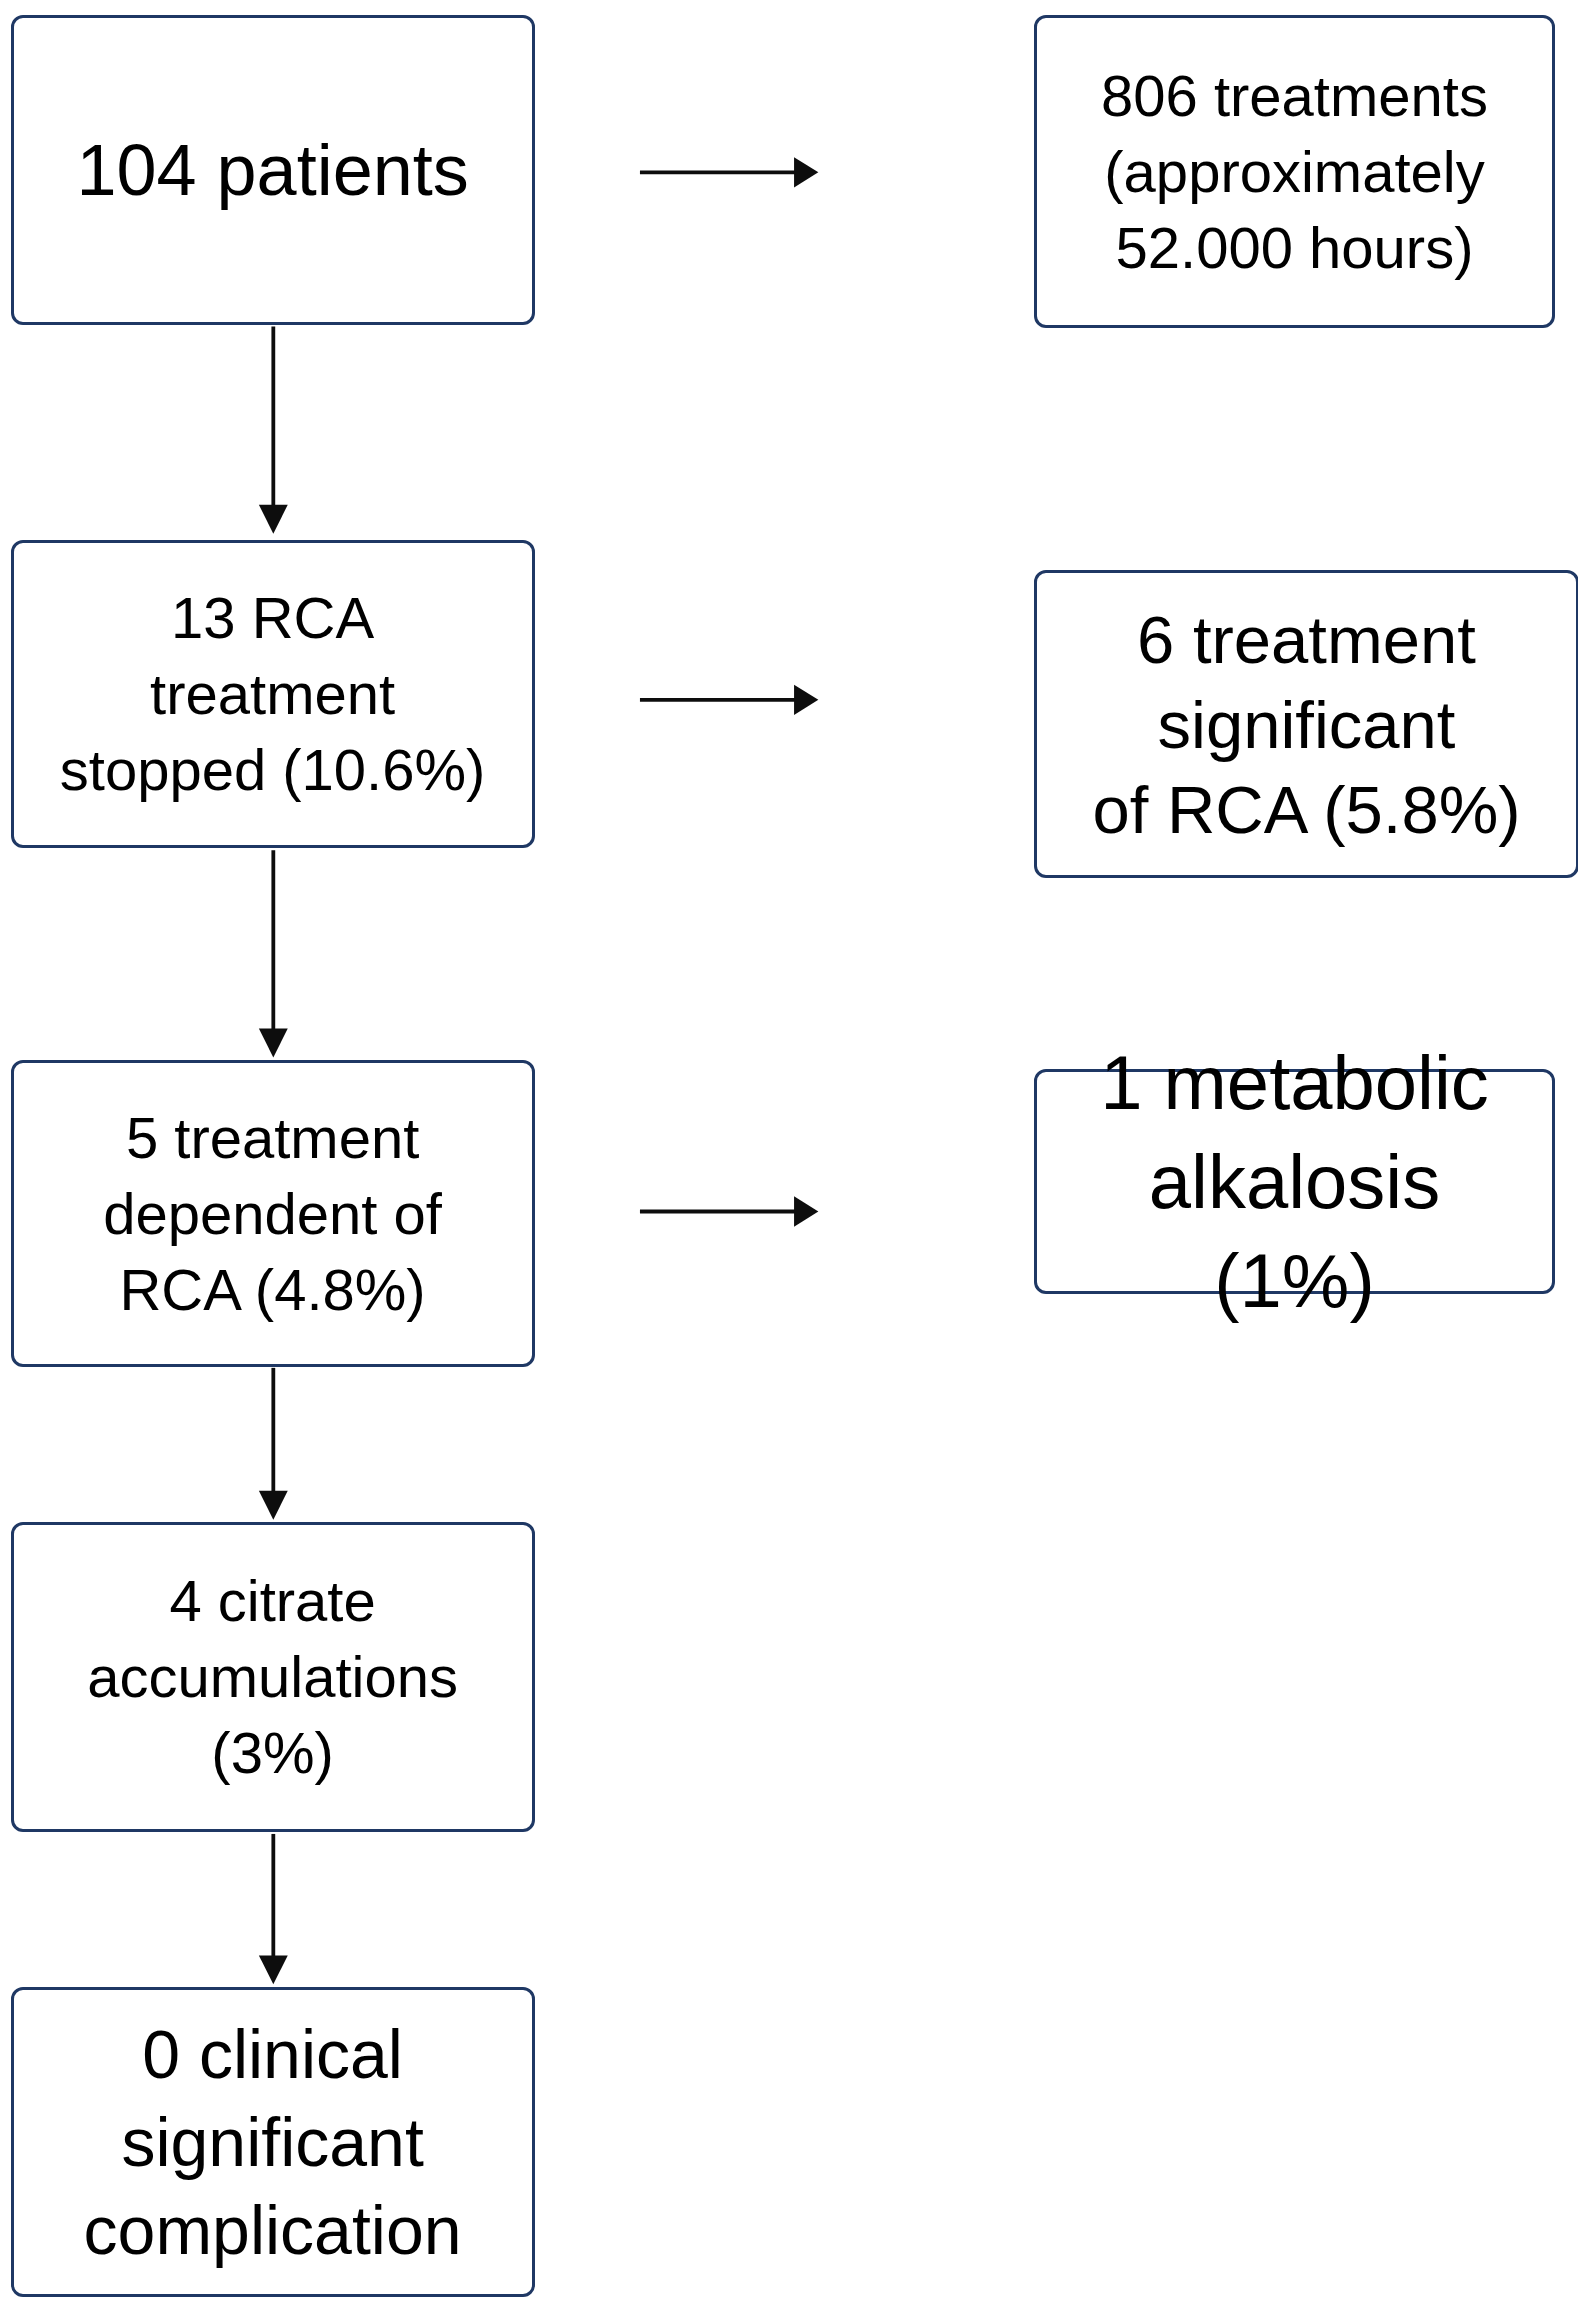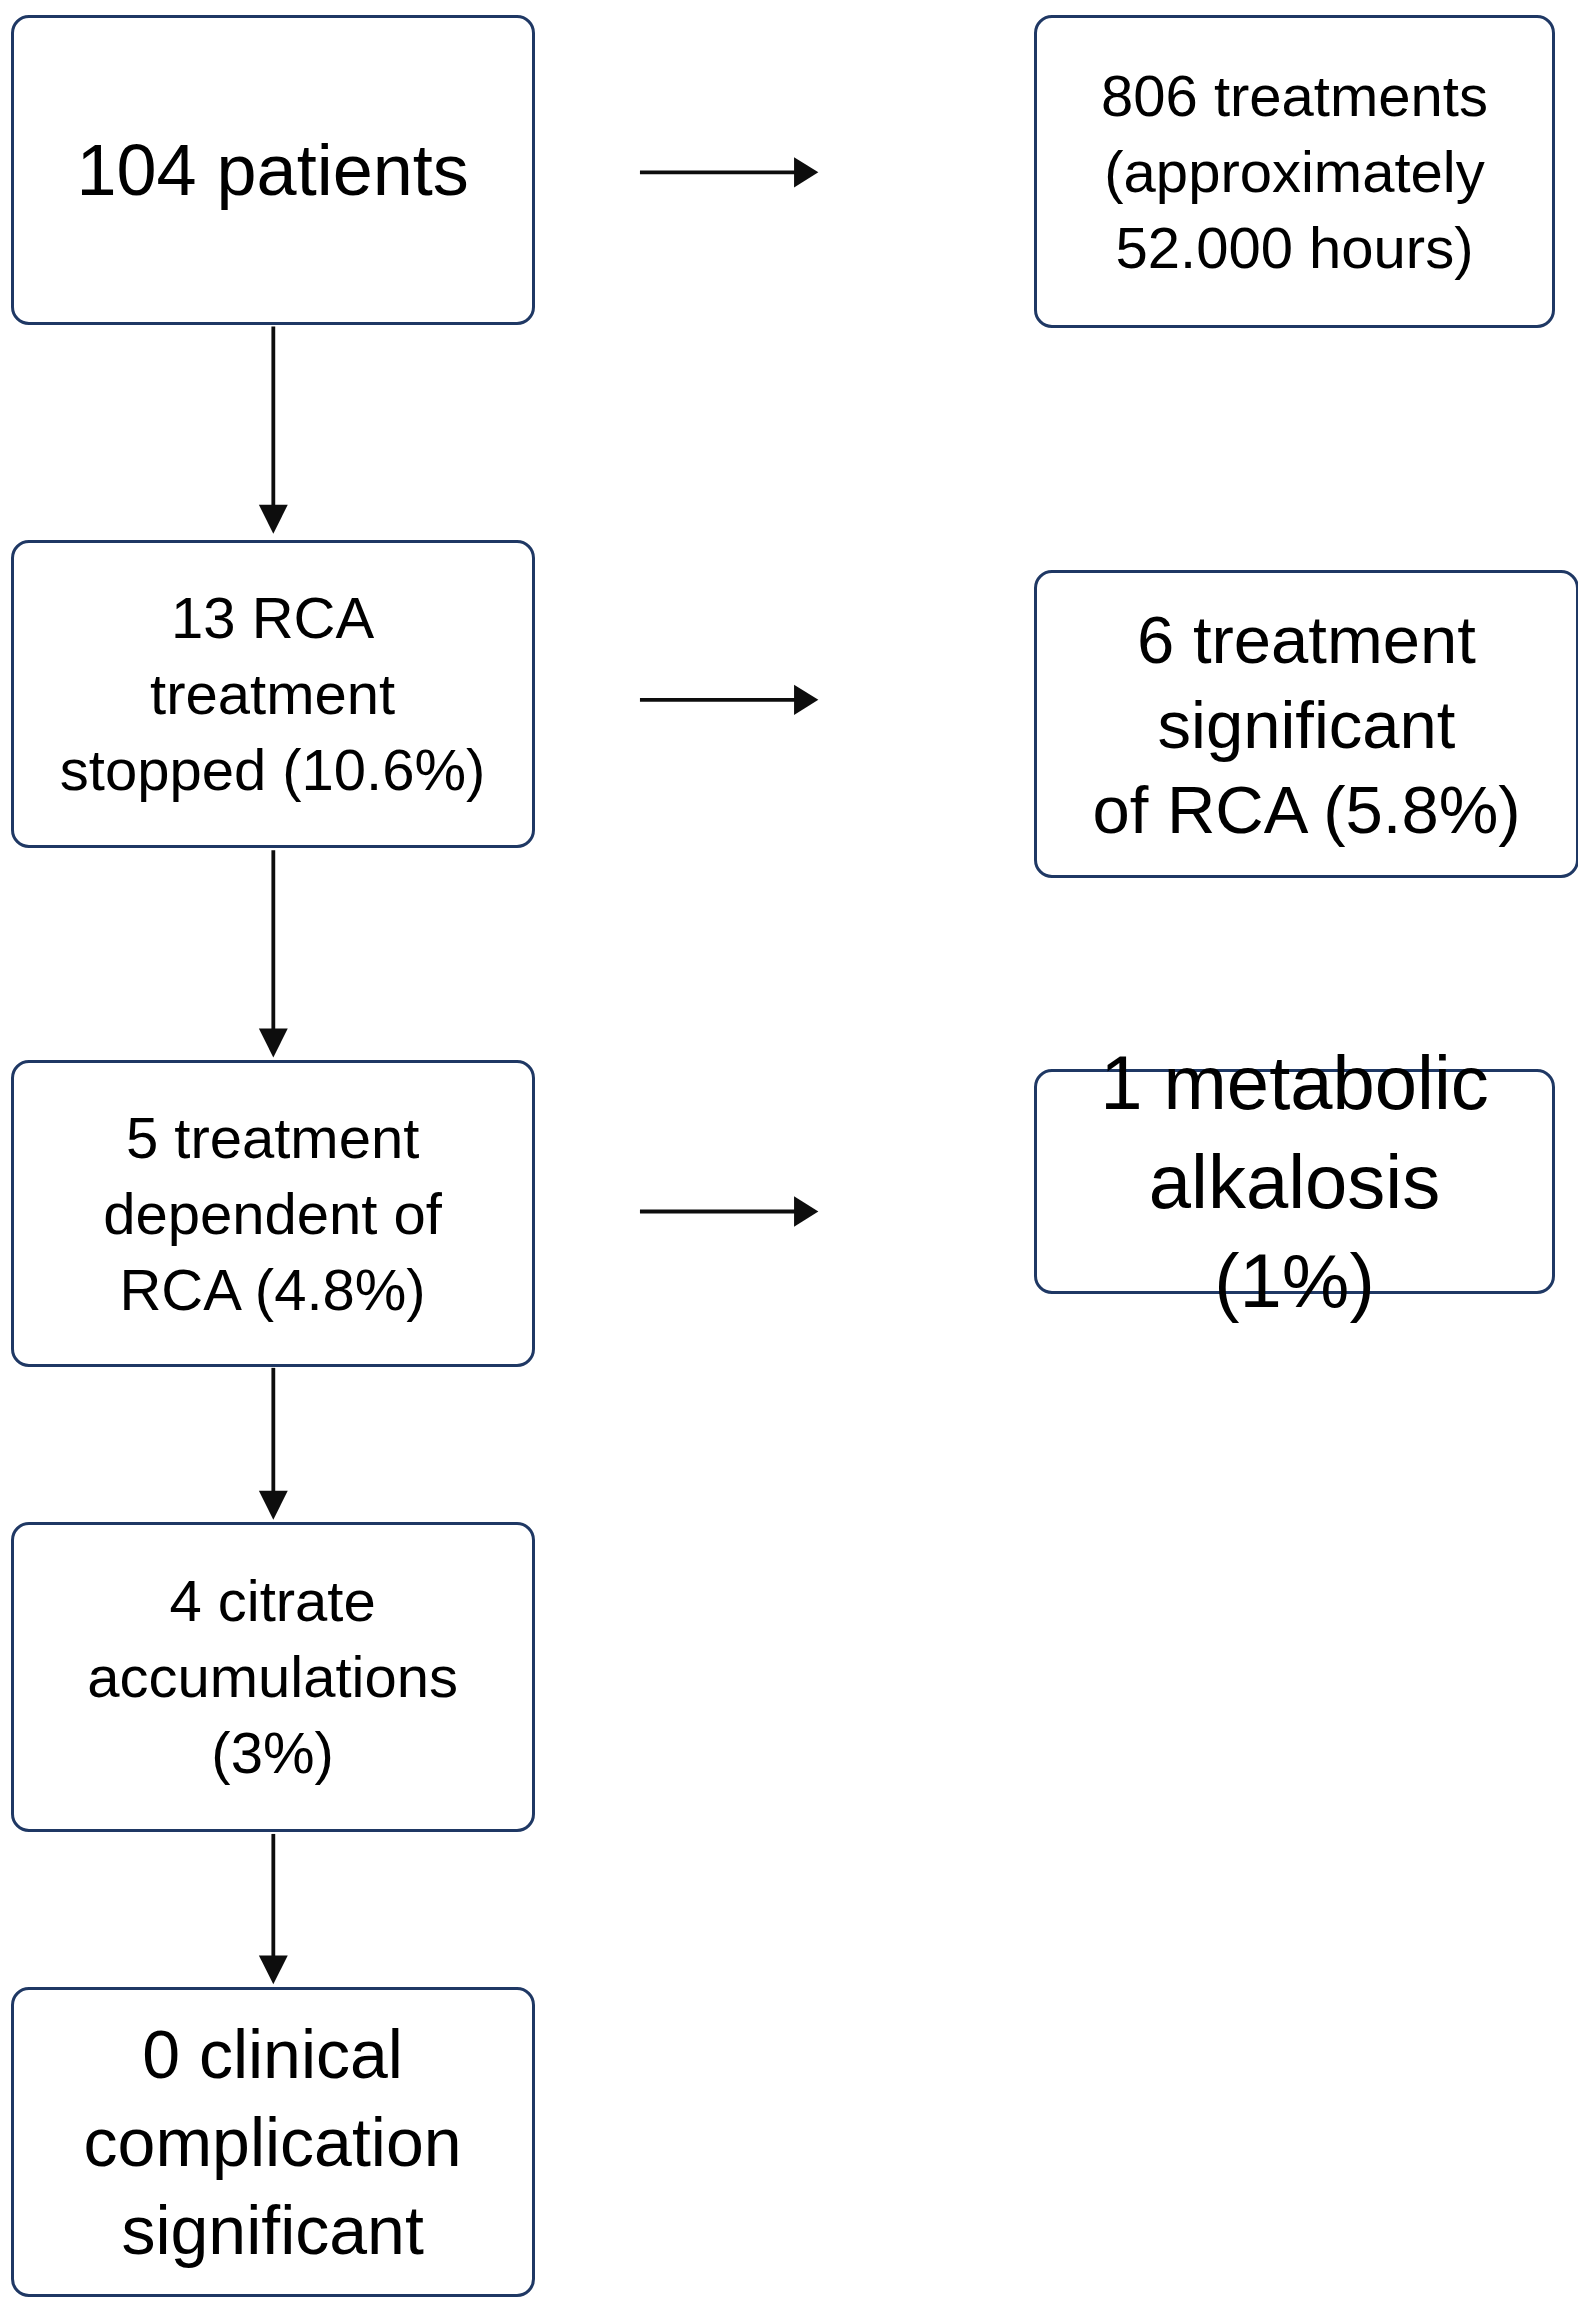--- a/index.html
+++ b/index.html
@@ -18,21 +18,21 @@
   .stage {
     position: absolute;
     left: 0; top: 0;
     width: 1579px;
     height: 2319px;
   }
   .node {
     position: absolute;
     box-sizing: border-box;
     border: 3.8px solid #1f3864;
-    border-radius: 18px;
+    border-radius: 12px;
     background: #ffffff;
     display: flex;
     align-items: center;
     justify-content: center;
     text-align: center;
   }
   .node .line { display: block; white-space: nowrap; }
 
   
   .box-patients      { left: 10.6px;   top: 15px;   width: 524px; height: 310px; font-size: 72px;  line-height: 90px; align-items: center; }
@@ -120,22 +120,22 @@
     <div>
       <span class="line">4 citrate</span>
       <span class="line">accumulations</span>
       <span class="line">(3%)</span>
     </div>
   </div>
 
   <div class="node box-complication">
     <div>
       <span class="line">0 clinical</span>
+      <span class="line">significant</span>
       <span class="line">complication</span>
-      <span class="line">significant</span>
     </div>
   </div>
 
   <div class="node box-treatments">
     <div>
       <span class="line">806 treatments</span>
       <span class="line">(approximately</span>
       <span class="line">52.000 hours)</span>
     </div>
   </div>

